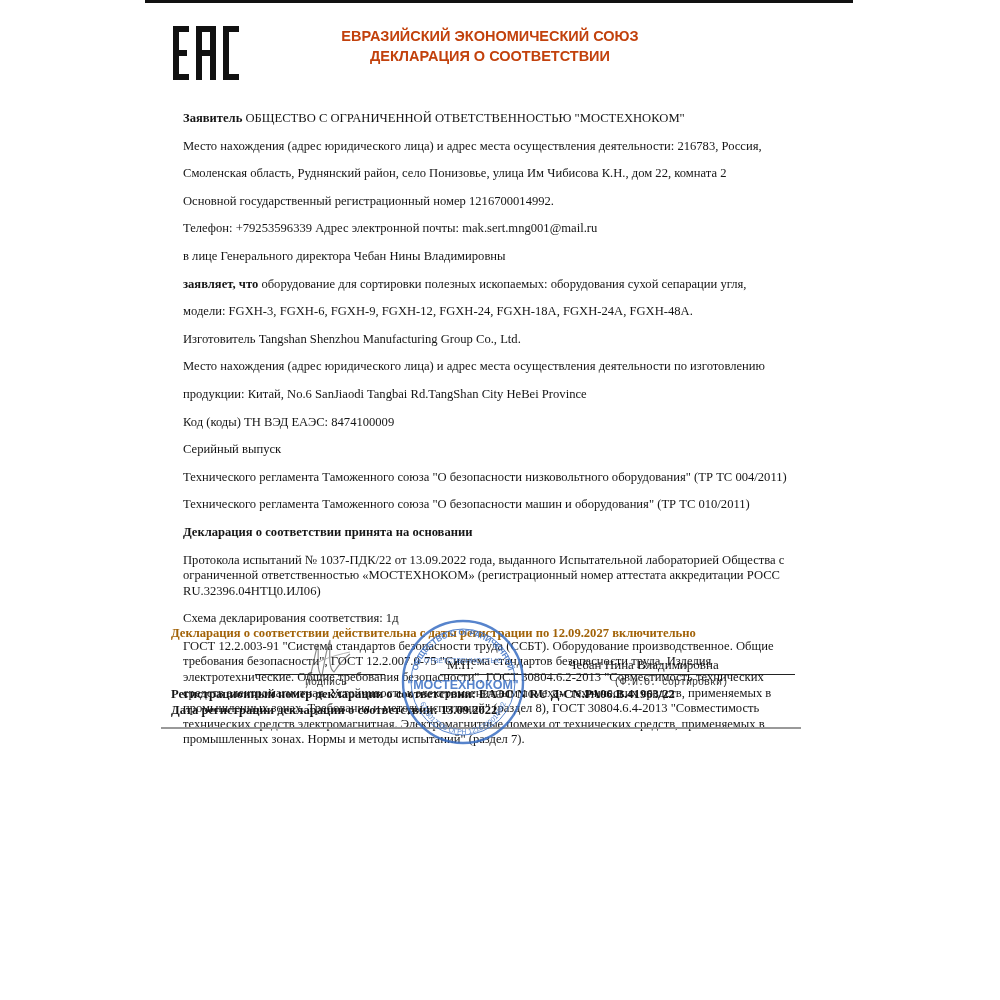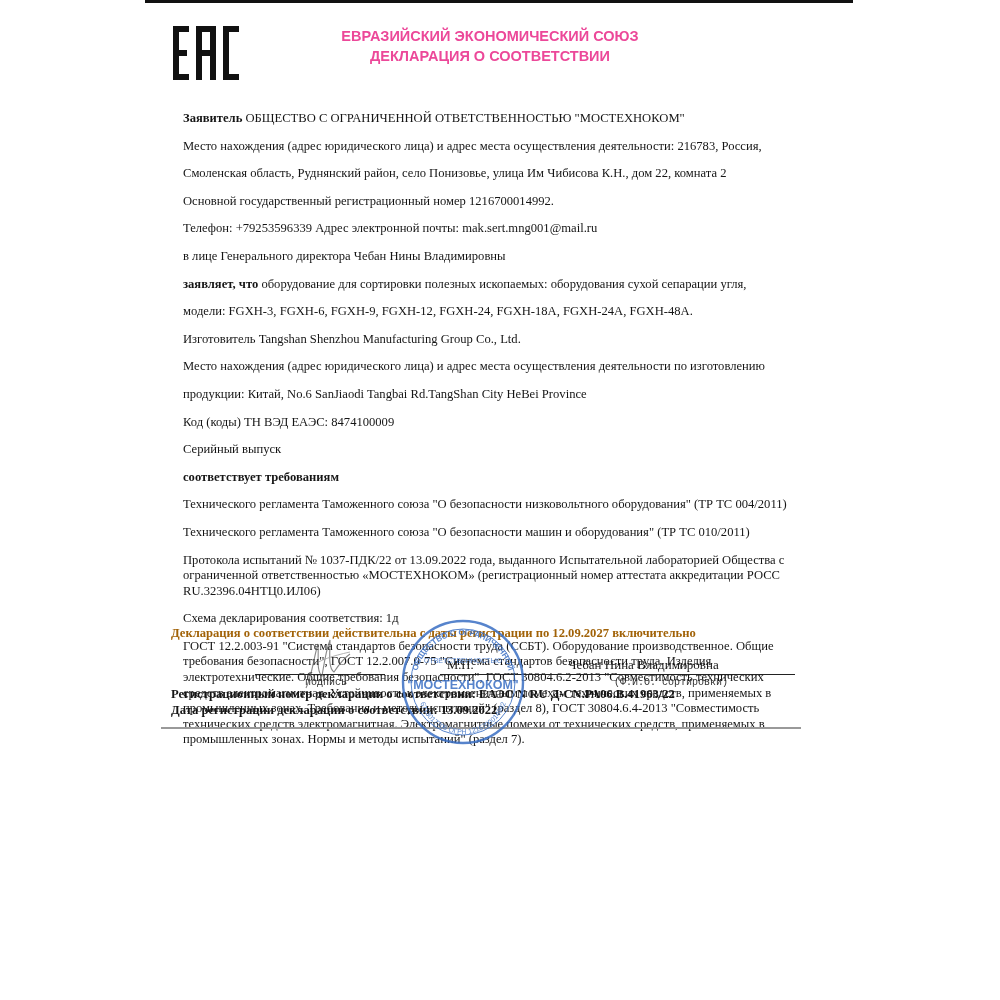--- a/index.html
+++ b/index.html
@@ -1,21 +1,21 @@
 <!DOCTYPE html>
 <html><head>
 <meta charset="utf-8">
 <style>
   html, body { margin: 0; padding: 0; background: #ffffff; }
   body { width: 1000px; height: 1000px; position: relative; overflow: hidden; color: #111; }
   .topline { position: absolute; left: 145px; top: 0; width: 708px; height: 3px; background: #111; }
   .eac-logo { position: absolute; left: 171px; top: 24px; width: 70px; height: 58px; }
   .eac-logo svg { width: 100%; height: 100%; }
   .header { position: absolute; left: 280px; top: 26px; width: 420px; text-align: center;
-            font-family: "Liberation Sans", sans-serif; font-weight: bold; font-size: 14.5px; line-height: 20px; color: #ec4899; }
+            font-family: "Liberation Sans", sans-serif; font-weight: bold; font-size: 14.5px; line-height: 20px; color: #c2410c; }
   .body-text { position: absolute; left: 171px; top: 99px; width: 640px;
                font-family: "Liberation Serif", serif; font-size: 12.6px; line-height: 15.6px; color: #151515; }
   .body-text p { margin: 12px; }
   .b { font-weight: bold; }
   .validity { position: absolute; left: 171px; top: 626px; width: 640px;
               font-family: "Liberation Serif", serif; font-weight: bold; font-size: 12.6px; color: #a16207; }
   .sig-line { position: absolute; top: 674px; height: 1px; background: #222; }
   .sig-label { position: absolute; font-family: Liberation Mono, monospace; font-size: 10px; color: #333; }
   .mp { position: absolute; left: 447px; top: 658px; font-family: "Liberation Serif", serif; font-size: 12.6px; color: #151515; }
   .signer { position: absolute; left: 568px; top: 657px; font-family: "Liberation Serif", serif; font-size: 13px; color: #151515; }
@@ -60,23 +60,23 @@
   <p>Основной государственный регистрационный номер 1216700014992.</p>
   <p>Телефон: +79253596339 Адрес электронной почты: mak.sert.mng001@mail.ru</p>
   <p>в лице Генерального директора Чебан Нины Владимировны</p>
   <p><span class="b">заявляет, что</span><span> оборудование для сортировки полезных ископаемых: оборудования сухой сепарации угля,</span></p>
   <p>модели: FGXH-3, FGXH-6, FGXH-9, FGXH-12, FGXH-24, FGXH-18A, FGXH-24A, FGXH-48A.</p>
   <p>Изготовитель Tangshan Shenzhou Manufacturing Group Co., Ltd.</p>
   <p>Место нахождения (адрес юридического лица) и адрес места осуществления деятельности по изготовлению</p>
   <p>продукции: Китай, No.6 SanJiaodi Tangbai Rd.TangShan City HeBei Province</p>
   <p>Код (коды) ТН ВЭД ЕАЭС: 8474100009</p>
   <p>Серийный выпуск</p>
-  <p class="b">соответствует требованиям</p>
   <p>Технического регламента Таможенного союза "О безопасности низковольтного оборудования" (ТР ТС 004/2011)</p>
   <p>Технического регламента Таможенного союза "О безопасности машин и оборудования" (ТР ТС 010/2011)</p>
+  <p class="b">Декларация о соответствии принята на основании</p>
   <p>Протокола испытаний № 1037-ПДК/22 от 13.09.2022 года, выданного Испытательной лабораторией Общества с ограниченной ответственностью «МОСТЕХНОКОМ» (регистрационный номер аттестата аккредитации РОСС RU.32396.04НТЦ0.ИЛ06)</p>
   <p>Схема декларирования соответствия: 1д</p>
   <p>ГОСТ 12.2.003-91 "Система стандартов безопасности труда (ССБТ). Оборудование производственное. Общие требования безопасности", ГОСТ 12.2.007.0-75 "Система стандартов безопасности труда. Изделия электротехнические. Общие требования безопасности", ГОСТ 30804.6.2-2013 "Совместимость технических средств электромагнитная. Устойчивость к электромагнитным помехам технических средств, применяемых в промышленных зонах. Требования и методы испытаний" (раздел 8), ГОСТ 30804.6.4-2013 "Совместимость технических средств электромагнитная. Электромагнитные помехи от технических средств, применяемых в промышленных зонах. Нормы и методы испытаний" (раздел 7).</p>
 </div>
 
 <div class="validity">Декларация о соответствии действительна с даты регистрации по 12.09.2027 включительно</div>
 
 <div class="sig-line" style="left:255px; width:130px;"></div>
 <div class="sig-label" style="left:305px; top:677px;">подпись</div>
 

